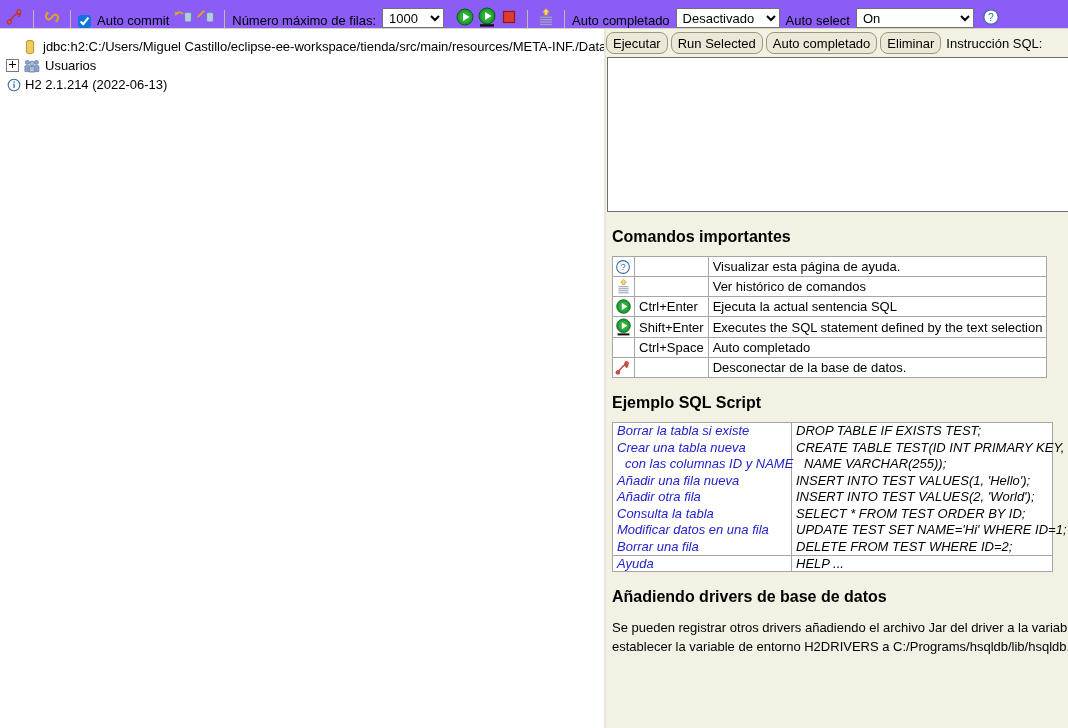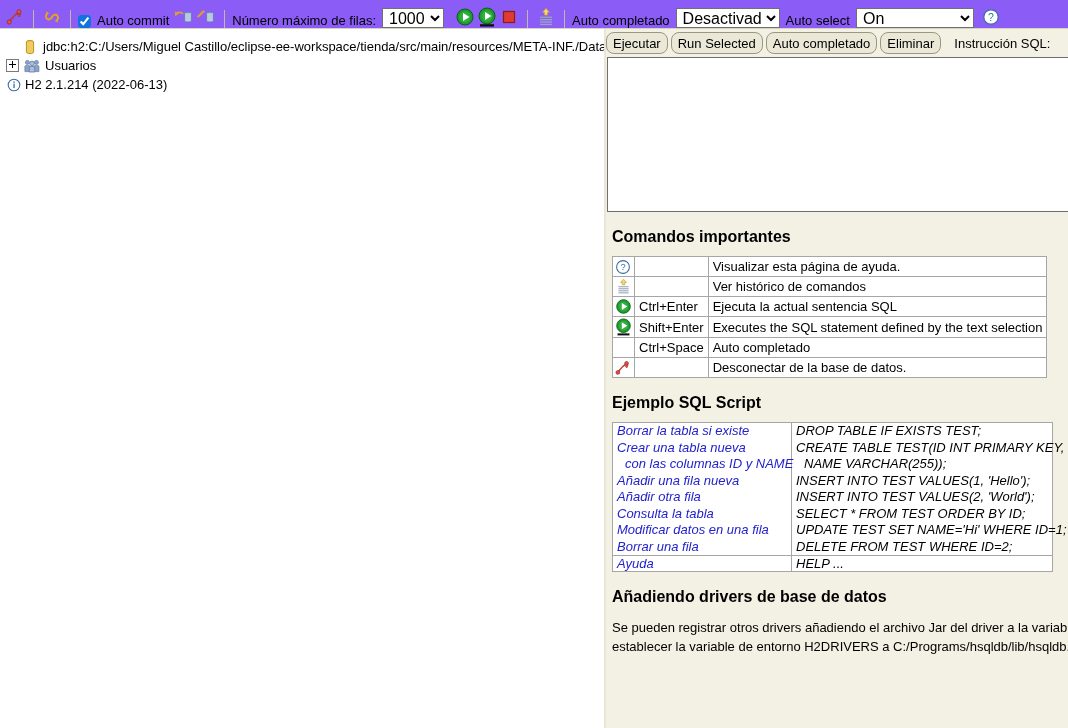--- a/index.html
+++ b/index.html
@@ -46,21 +46,21 @@
   .tb-label { margin: 0 4px 0 2px; font-size: 13px; color: #000; }
   .tb-text { font-size: 13px; color: #000; margin-right: 6px; }
   #chk-autocommit {
     width: 13px; height: 13px;
     margin: 0 4px 0 0;
     accent-color: #1273e0;
     flex: 0 0 auto;
   }
   select.tb-select {
     font-family: "Liberation Sans", sans-serif;
-    font-size: 16px;
+    font-size: 13px;
     height: 20px;
     border: 1px solid #707070;
     background: #ffffff;
     color: #000;
     padding: 0 2px;
     box-sizing: border-box;
   }
   #sel-maxrows { width: 62px; }
   #sel-autocomplete { width: 104px; }
   #sel-autoselect { width: 118px; }
@@ -147,21 +147,21 @@
     border-radius: 8px;
     padding: 2px 6px;
     margin-right: 3px;
     height: 22px;
     box-sizing: border-box;
     cursor: pointer;
   }
   #sql-caption {
     font-size: 13px;
     color: #000;
-    margin-left: 10px;
+    margin-left: 2px;
   }
   #sql-textarea {
     display: block;
     margin: 1px 0 0 1px;
     width: 466px;
     height: 155px;
     background: #ffffff;
     border: 1px solid #6e6e6e;
     box-sizing: border-box;
     font-family: "Liberation Mono", monospace;

